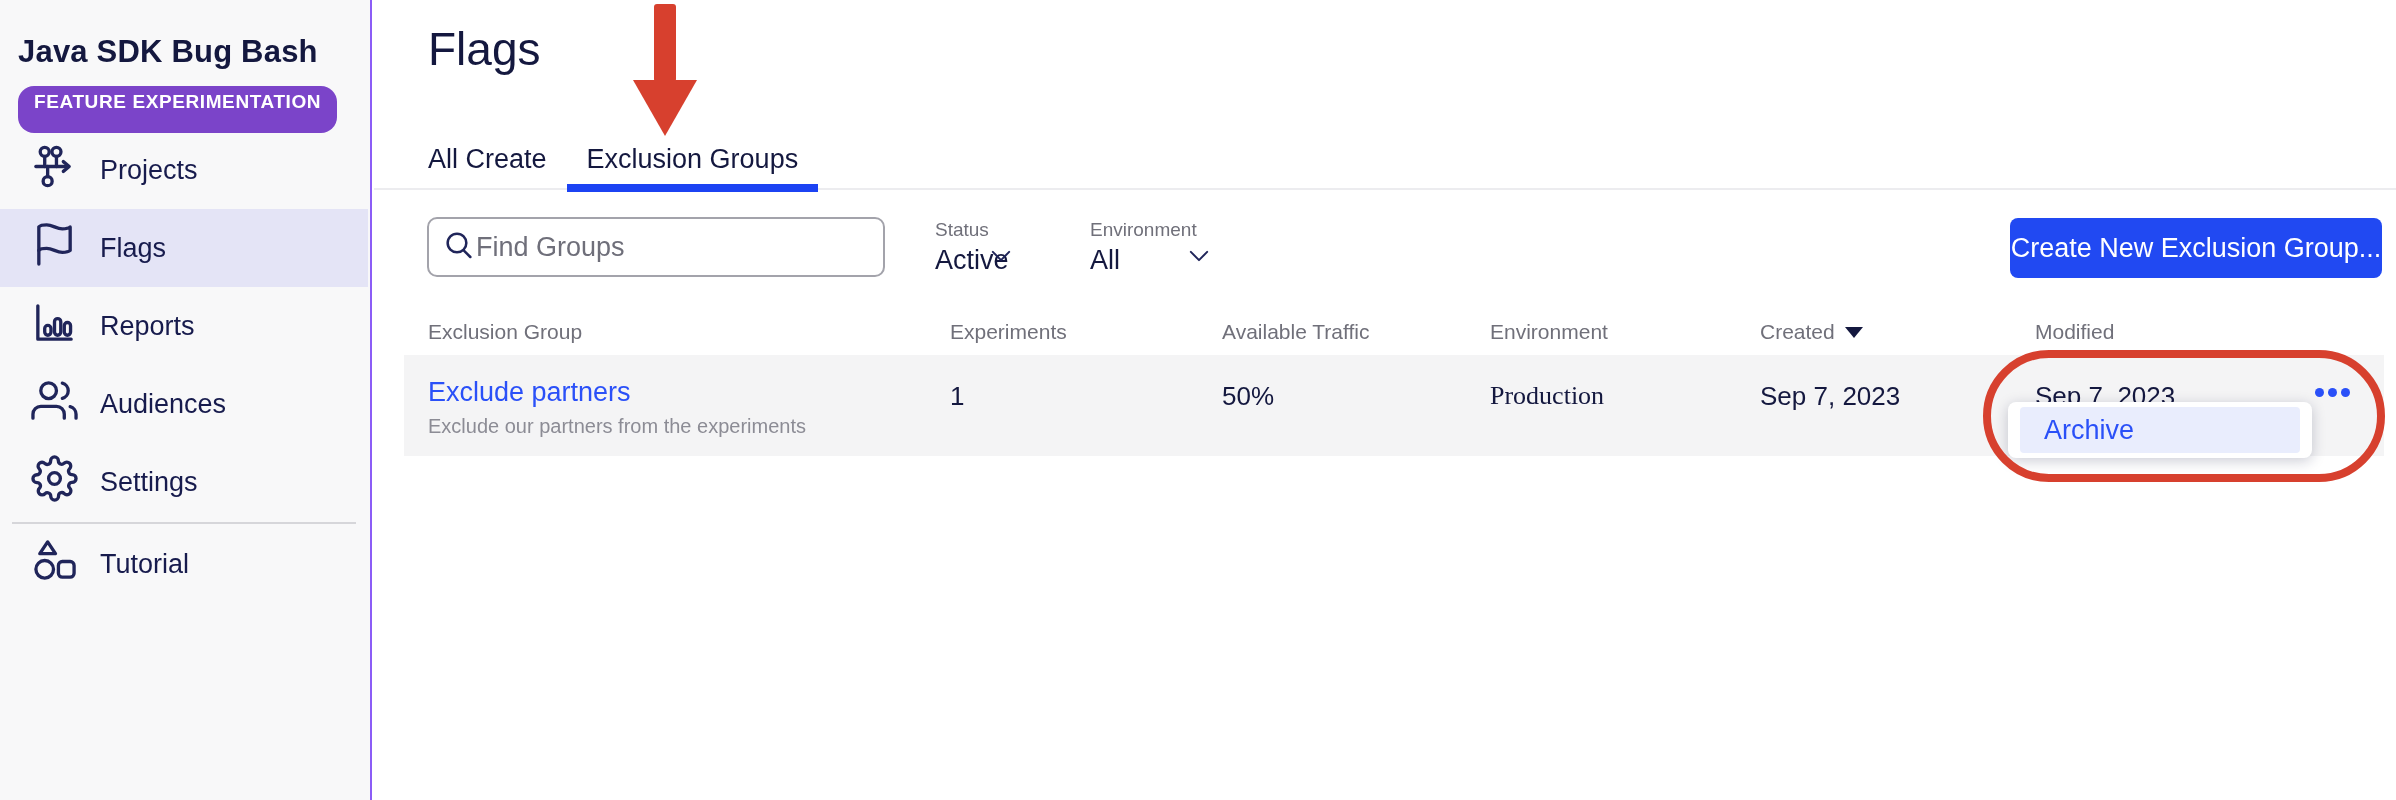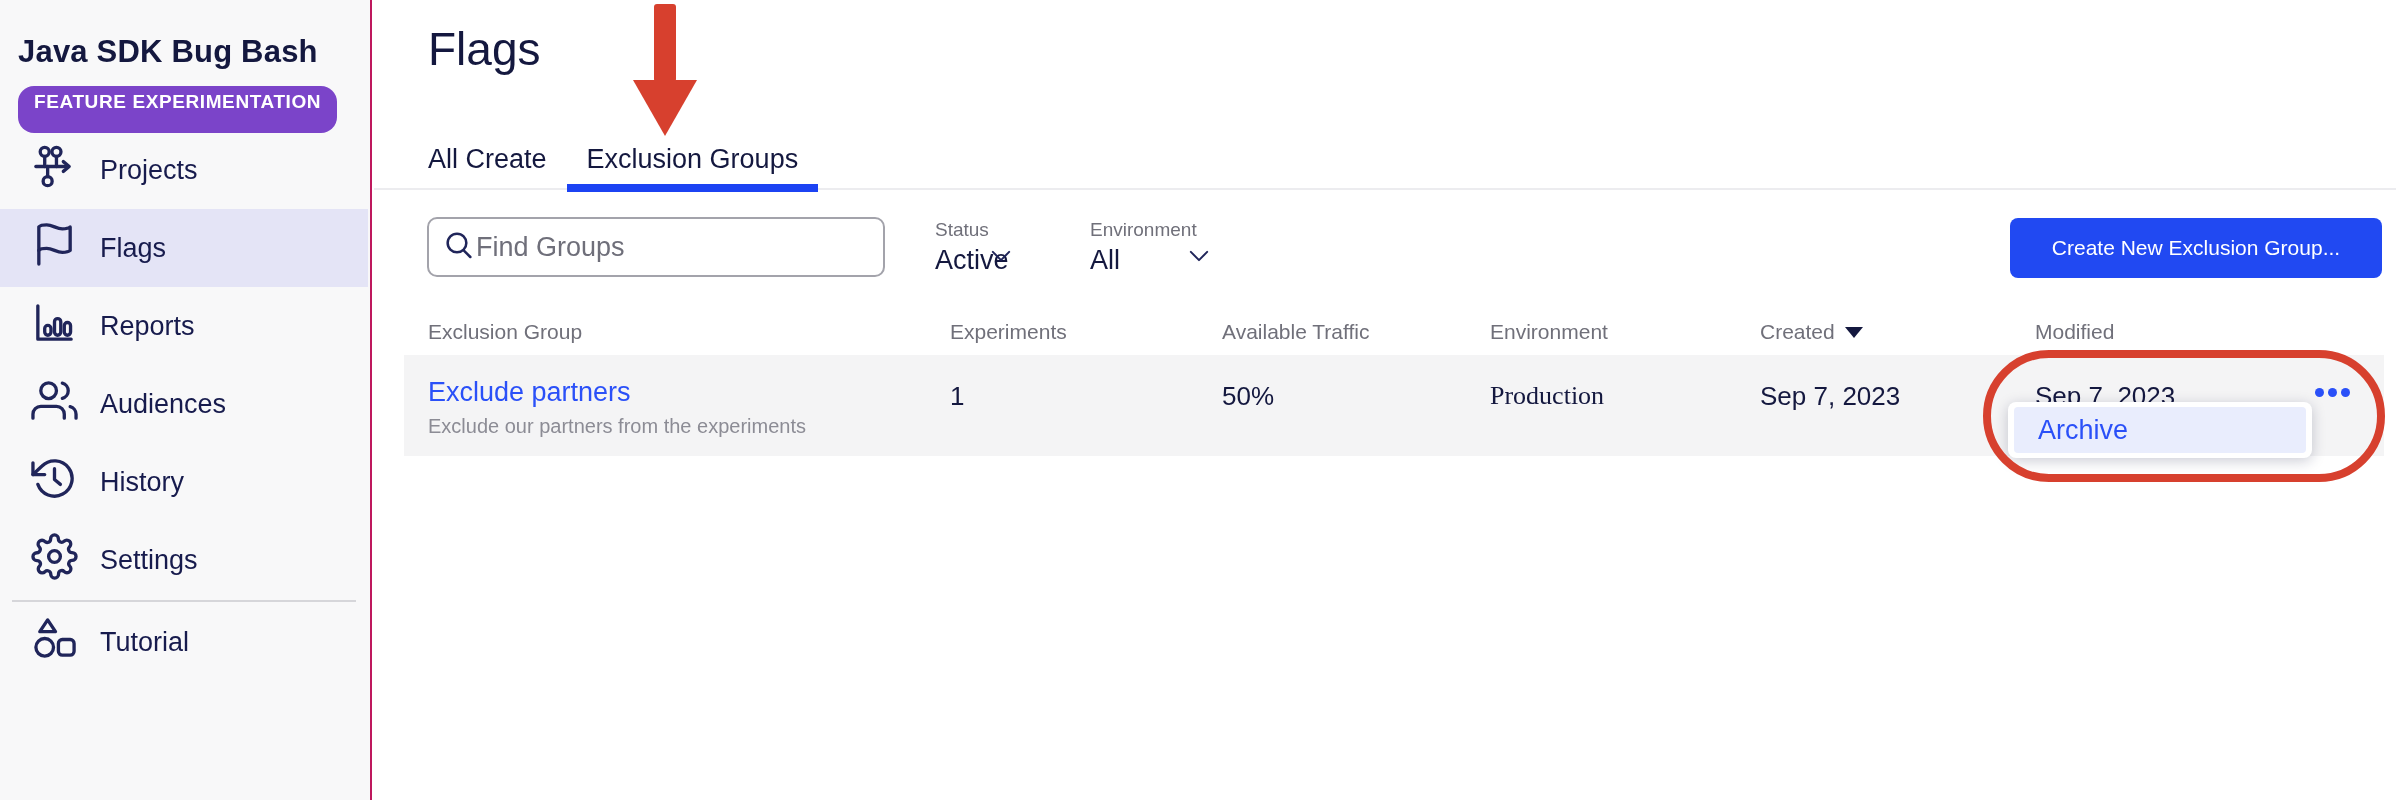--- a/index.html
+++ b/index.html
@@ -8,21 +8,21 @@
     font-family: "Liberation Sans", "DejaVu Sans", sans-serif;
     background: #ffffff;
     color: #14183f;
     position: relative;
     overflow: hidden;
   }
 
   
   .sidebar {
     position: absolute; left: 0; top: 0; bottom: 0; width: 372px;
-    background: #f8f8f9; border-right: 2px solid #be185d;
+    background: #f8f8f9; border-right: 2px solid #8b5cf6;
   }
   .sidebar-title {
     position: absolute; left: 18px; top: 34px;
     font-size: 31px; font-weight: 700; color: #14183f; letter-spacing: .2px;
   }
   .badge {
     position: absolute; left: 18px; top: 86px; height: 47px; line-height: 31px;
     padding: 0 16px; border-radius: 16px; background: #7b44c9;
     color: #fff; font-size: 19px; font-weight: 700; letter-spacing: .6px;
   }
@@ -65,21 +65,21 @@
   .filter-value { font-size: 27px; color: #14183f; }
   #status-filter { left: 535px; }
   #environment-filter { left: 690px; }
   .chevron { position: absolute; top: 242px; cursor: pointer; }
   .chevron svg { width: 34px; height: 28px; }
   #status-chevron { left: 612px; }
   #environment-chevron { left: 810px; }
 
   .create-btn {
     position: absolute; left: 1638px; top: 218px; width: 372px; height: 60px;
-    background: #2149f2; color: #fff; font-size: 21px; font-family: inherit;
+    background: #2149f2; color: #fff; font-size: 27px; font-family: inherit;
     border: none; border-radius: 8px; cursor: pointer;
   }
 
   
   .table-header { position: absolute; left: 32px; right: 12px; top: 312px; height: 36px; }
   .th { position: absolute; top: 8px; font-size: 21px; color: #70707a; cursor: pointer; white-space: nowrap; }
   .th-0 { left: 24px; } .th-1 { left: 546px; } .th-2 { left: 818px; }
   .th-3 { left: 1086px; } .th-4 { left: 1356px; } .th-5 { left: 1631px; }
   .sort-caret {
     display: inline-block; width: 0; height: 0;
@@ -92,21 +92,21 @@
   .row-desc { position: absolute; left: 24px; top: 60px; font-size: 20px; color: #8c8c95; }
   .cell { position: absolute; top: 26px; font-size: 26px; color: #14183f; white-space: nowrap; }
   .cell-1 { left: 546px; } .cell-2 { left: 818px; } .cell-3 { left: 1086px; font-family: Liberation Serif, serif; }
   .cell-4 { left: 1356px; } .cell-5 { left: 1631px; }
   .row-menu-dots { position: absolute; left: 1911px; top: 33px; display: flex; gap: 4px; cursor: pointer; }
   .dot { width: 9px; height: 9px; border-radius: 50%; background: #2a50f8; }
 
   
   .dropdown {
     position: absolute; left: 1636px; top: 402px; width: 304px; height: 56px;
-    background: #fff; border-radius: 8px; padding: 5px 6px; z-index: 5;
+    background: #fff; border-radius: 8px; padding: 5px 12px; z-index: 5;
     box-shadow: 0 3px 14px rgba(20, 24, 63, 0.22);
   }
   .dropdown-item {
     height: 46px; background: #e9edfd; border-radius: 4px;
     display: flex; align-items: center; padding-left: 24px;
     font-size: 27px; color: #2a50f8; cursor: pointer;
   }
 
   
   .annotation-ring {
@@ -177,30 +177,20 @@
           <path d="M17 21v-2a4 4 0 0 0-4-4H5a4 4 0 0 0-4 4v2"></path>
           <circle cx="9" cy="7" r="4"></circle>
           <path d="M23 21v-2a4 4 0 0 0-3-3.87"></path>
           <path d="M16 3.13a4 4 0 0 1 0 7.75"></path>
         </svg>
       </span>
       <span>Audiences</span>
     </div>
 
 
-    <div class="nav-item">
-      <span>
-        <svg viewBox="0 0 24 24" class="icon-stroke">
-          <polyline points="1 4 1 10 7 10"></polyline>
-          <path d="M3.51 15a9 9 0 1 0 2.13-9.36L1 10"></path>
-          <polyline points="12 7 12 12.5 15 15"></polyline>
-        </svg>
-      </span>
-      <span>History</span>
-    </div>
 
     <div class="nav-item">
       <span>
         <svg viewBox="0 0 24 24" class="icon-stroke">
           <circle cx="12" cy="12" r="3"></circle>
           <path d="M19.4 15a1.65 1.65 0 0 0 .33 1.82l.06.06a2 2 0 0 1 0 2.83 2 2 0 0 1-2.83 0l-.06-.06a1.65 1.65 0 0 0-1.82-.33 1.65 1.65 0 0 0-1 1.51V21a2 2 0 0 1-2 2 2 2 0 0 1-2-2v-.09A1.65 1.65 0 0 0 9 19.4a1.65 1.65 0 0 0-1.82.33l-.06.06a2 2 0 0 1-2.83 0 2 2 0 0 1 0-2.83l.06-.06a1.65 1.65 0 0 0 .33-1.82 1.65 1.65 0 0 0-1.51-1H3a2 2 0 0 1-2-2 2 2 0 0 1 2-2h.09A1.65 1.65 0 0 0 4.6 9a1.65 1.65 0 0 0-.33-1.82l-.06-.06a2 2 0 0 1 0-2.83 2 2 0 0 1 2.83 0l.06.06a1.65 1.65 0 0 0 1.82.33H9a1.65 1.65 0 0 0 1-1.51V3a2 2 0 0 1 2-2 2 2 0 0 1 2 2v.09a1.65 1.65 0 0 0 1 1.51 1.65 1.65 0 0 0 1.82-.33l.06-.06a2 2 0 0 1 2.83 0 2 2 0 0 1 0 2.83l-.06.06a1.65 1.65 0 0 0-.33 1.82V9a1.65 1.65 0 0 0 1.51 1H21a2 2 0 0 1 2 2 2 2 0 0 1-2 2h-.09a1.65 1.65 0 0 0-1.51 1z"></path>
         </svg>
       </span>
       <span>Settings</span>
     </div>

